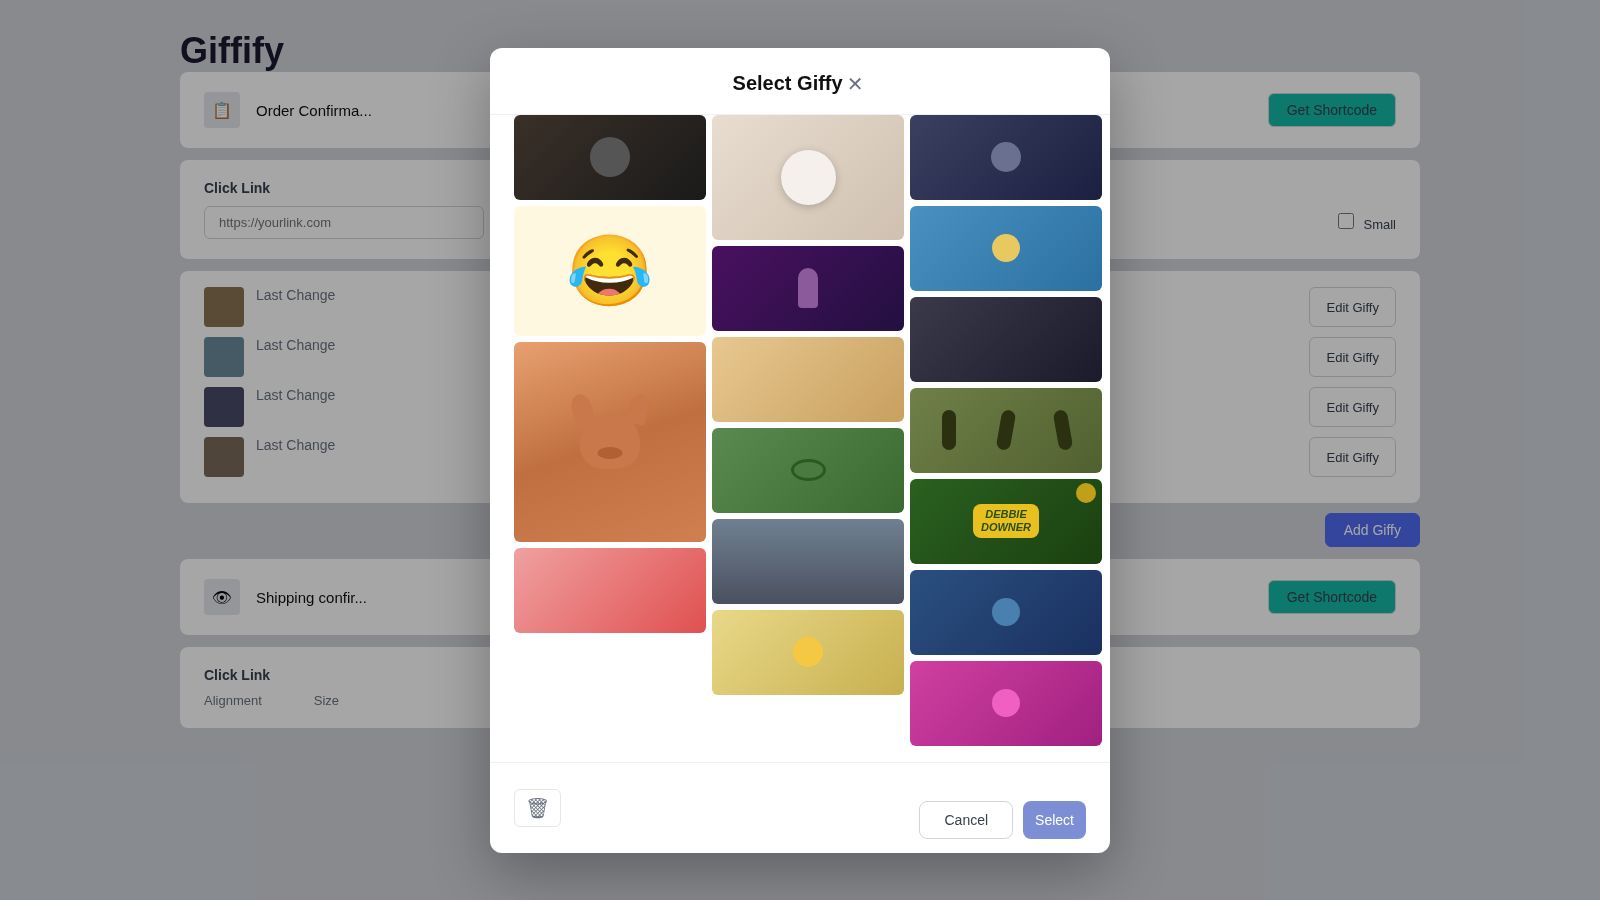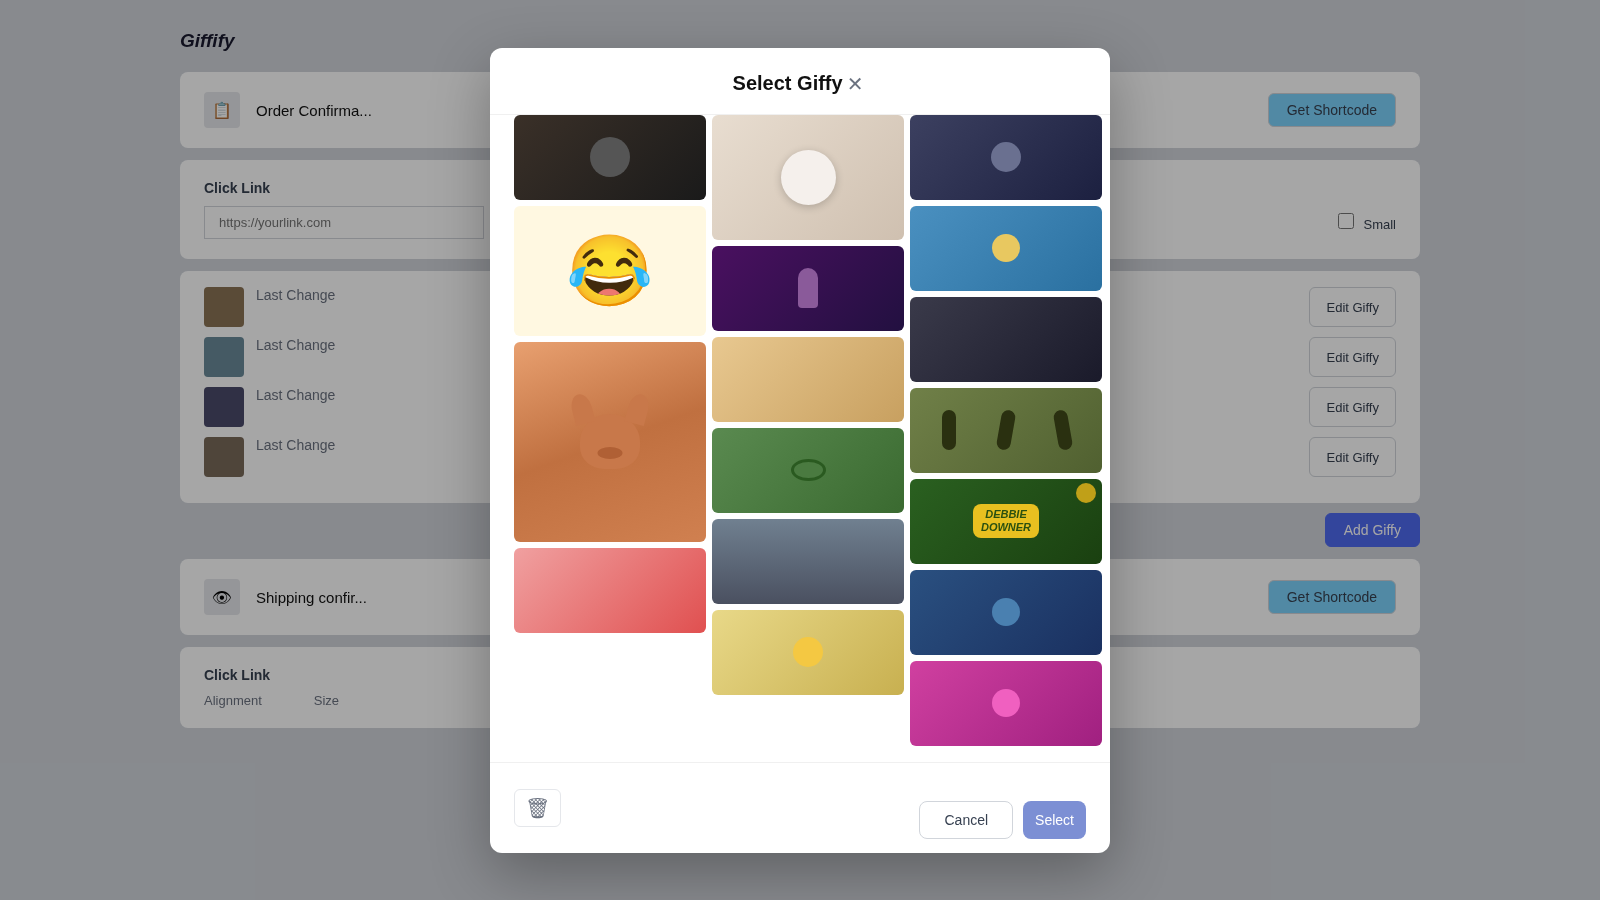--- a/index.html
+++ b/index.html
@@ -13,25 +13,23 @@
     }
 
     
     .bg-page {
       position: absolute;
       top: 0; left: 0;
       width: 100%; height: 100%;
       padding: 30px 180px;
     }
     .bg-title {
-      font-size: 19px;
+      font-size: 36px;
       font-weight: 700;
       color: #1a1a2e;
-      margin-bottom: 20px;
-      font-style: italic;
     }
     .bg-card {
       background: #fff;
       border-radius: 8px;
       padding: 20px 24px;
       margin-bottom: 12px;
       display: flex;
       align-items: center;
       gap: 16px;
     }
@@ -43,21 +41,21 @@
       font-size: 16px;
       flex-shrink: 0;
     }
     .bg-card-text {
       flex: 1;
       color: #6b7280;
       font-size: 14px;
     }
     .bg-card-text.dark { color: #111; font-size: 15px; }
     .bg-card-btn {
-      background: #7dd3fc;
+      background: #14b8a6;
       border: 1px solid #d1d5db;
       border-radius: 6px;
       padding: 8px 18px;
       font-size: 14px;
       color: #374151;
       cursor: pointer;
     }
     .bg-card-btn.blue {
       background: #4f6af0;
       color: #fff;
@@ -71,21 +69,21 @@
       margin-bottom: 12px;
     }
     .click-link-label {
       font-size: 14px; font-weight: 600; color: #374151; margin-bottom: 10px;
     }
     .click-link-row {
       display: flex; align-items: center; gap: 12px;
     }
     .click-link-input {
       border: 1px solid #d1d5db;
-      border-radius: 0;
+      border-radius: 6px;
       padding: 8px 14px;
       font-size: 13px;
       color: #9ca3af;
       width: 280px;
     }
     .small-label { font-size: 13px; color: #374151; margin-left: auto; }
     .checkbox { width: 16px; height: 16px; margin-right: 6px; }
 
     .gif-row {
       display: flex; gap: 12px;

